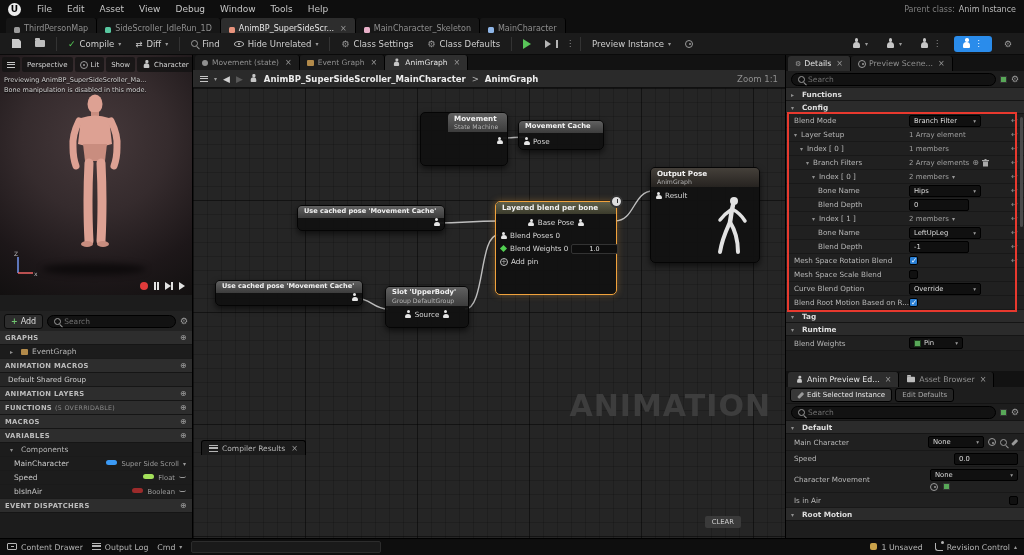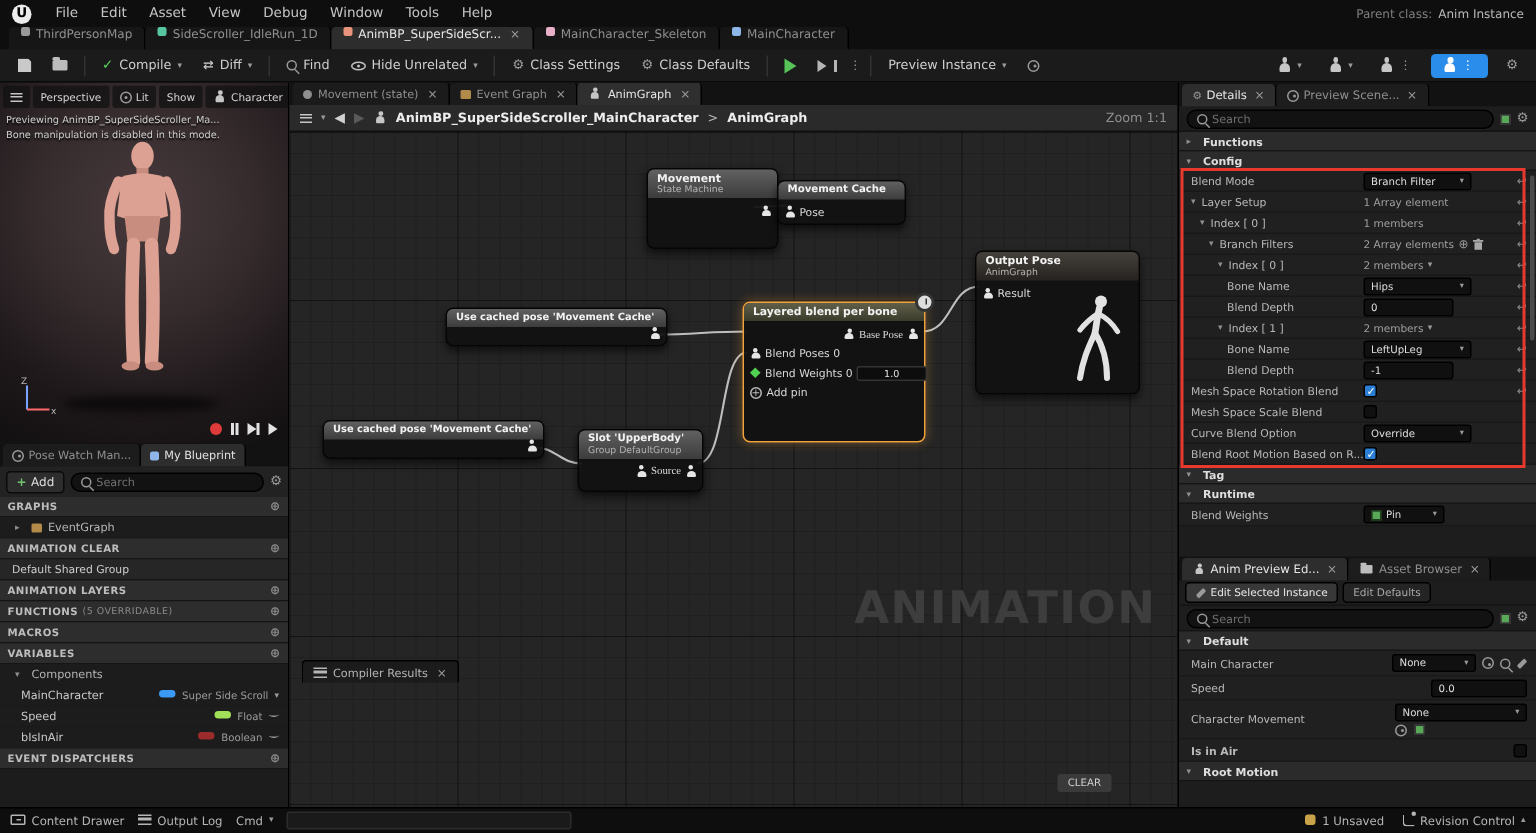--- a/index.html
+++ b/index.html
@@ -9,21 +9,21 @@
 
 
 .menubar{position:absolute;top:0;left:0;right:0;height:18px;background:#0e0e0e;display:flex;align-items:center;padding:0 8px;gap:1px;font-size:9px;color:#c6c6c6;z-index:20;}
 .ulogo{width:13px;height:13px;border-radius:50%;background:#ececec;color:#000;font-weight:bold;font-size:9px;line-height:13px;text-align:center;margin-right:8px;flex:0 0 auto;}
 .mi{padding:1px 7px;}
 .mb-right{margin-left:auto;font-size:8px;color:#7f7f7f;display:flex;gap:4px;align-items:center;}
 .mb-right b{color:#b9b9b9;font-weight:normal;}
 
 
 .doctabs{position:absolute;top:18px;left:0;right:0;height:15px;background:#0e0e0e;display:flex;align-items:flex-end;padding-left:6px;z-index:20;}
-.dtab{height:15px;display:flex;align-items:flex-start;gap:4px;padding:0 8px;background:#161616;border-right:1px solid #000;font-size:8px;color:#8f8f8f;border-radius:3px 3px 0 0;white-space:nowrap;}
+.dtab{height:15px;display:flex;align-items:flex-end;gap:4px;padding:0 8px;background:#161616;border-right:1px solid #000;font-size:8px;color:#8f8f8f;border-radius:3px 3px 0 0;white-space:nowrap;}
 .dtab.active{background:#2d2d2d;color:#e6e6e6;}
 .asseticon{width:6px;height:6px;border-radius:1.5px;flex:0 0 auto;}
 .ai1{background:#9a9a9a;}.ai2{background:#58c7a0;}.ai3{background:#e8937c;}.ai4{background:#e8b0c8;}.ai5{background:#8fb6e8;}
 .x{color:#9a9a9a;font-size:8px;margin-left:2px;}
 
 
 .toolbar{position:absolute;top:33px;left:0;right:0;height:22px;background:#1b1b1b;border-bottom:1px solid #0a0a0a;display:flex;align-items:center;gap:2px;padding:0 6px;font-size:8.5px;color:#cfcfcf;z-index:20;}
 .tbtn{display:flex;align-items:center;gap:4px;padding:3px 6px;border-radius:3px;white-space:nowrap;}
 .car{font-size:6px;color:#9a9a9a;}
 .tsep{width:1px;height:14px;background:#333;margin:0 3px;flex:0 0 auto;}
@@ -104,21 +104,21 @@
 .wires{position:absolute;inset:0;z-index:1;}
 .node{position:absolute;background:rgba(17,17,17,.94);border:1px solid #050505;border-radius:5px;box-shadow:0 3px 6px rgba(0,0,0,.6);font-size:7.2px;color:#d8d8d8;z-index:2;}
 .node.sel{border:1.5px solid #f0a23c;box-shadow:0 0 7px rgba(240,162,60,.35);}
 .nhead{padding:2px 6px;background:linear-gradient(#616161,#3c3c3c);border-radius:4px 4px 0 0;color:#f2f2f2;font-weight:bold;font-size:7.2px;line-height:1.15;white-space:nowrap;overflow:hidden;}
 .nhead.olive{background:linear-gradient(#5f5f49,#3b3b2c);}
 .nhead.darkh{background:linear-gradient(#45403a,#262320);}
 .nsub{font-weight:normal;font-size:6.2px;color:#b2b2b2;}
 .nbody{padding:2px 4px;}
 .prow{display:flex;align-items:center;gap:3px;height:13px;white-space:nowrap;}
 .prow.rt{justify-content:flex-end;}
-.prow.spread{justify-content:flex-end;font-family:Liberation Serif, serif;}
+.prow.spread{justify-content:center;}
 .pingrp{display:flex;align-items:center;gap:3px;}
 .ppin{width:7px;height:8px;flex:0 0 auto;position:relative;}
 .ppin::before{content:"";position:absolute;left:2px;top:0;width:3px;height:3px;border-radius:50%;background:#e6e6e6;}
 .ppin::after{content:"";position:absolute;left:.5px;top:3.5px;width:6px;height:4px;border-radius:3px 3px 1px 1px;background:#e6e6e6;}
 .dpin{width:5px;height:5px;background:#51d151;transform:rotate(45deg);flex:0 0 auto;margin:0 1px;}
 .wbox{background:#0d0d0d;border:1px solid #333;border-radius:2px;padding:0 17px;font-size:6.4px;color:#e2e2e2;}
 .addpin{width:8px;height:8px;border-radius:50%;border:1px solid #bbb;color:#bbb;font-size:7px;line-height:6px;text-align:center;flex:0 0 auto;}
 .watch{position:absolute;top:-7px;right:-7px;width:13px;height:13px;border-radius:50%;background:#dedede;border:2px solid #333;z-index:3;}
 .watch::after{content:"";position:absolute;left:4.5px;top:1.5px;width:1.5px;height:4.5px;background:#333;}
 .watermark{position:absolute;right:14px;top:300px;font-size:30px;font-weight:bold;color:#3d3d3d;letter-spacing:1px;z-index:0;}
@@ -346,30 +346,20 @@
             <i></i>
           </span>
         <span style="display:flex;align-items:center;">
             <span class="steptri2"></span>
             <span class="stepbar2"></span>
           </span>
         <span class="steptri2"></span>
       </div>
     </div>
 
-    <div class="lp-tabs">
-      <span class="ltab">
-          <span class="ret"></span>
-          <span>Pose Watch Man...</span>
-        </span>
-      <span class="ltab active">
-          <span class="asseticon ai5"></span>
-          <span>My Blueprint</span>
-        </span>
-    </div>
 
     <div class="lp-add">
       <span class="add-btn">
           <span class="plus">+</span>
           <span>Add</span>
         </span>
       <span class="searchbox">
           <span class="mag"></span>
           <input placeholder="Search" style="">
         </span>
@@ -380,21 +370,21 @@
       <div class="sect">
           <span>GRAPHS</span>
           <span class="plusr">⊕</span>
         </div>
       <div class="titem">
           <span class="exp">▸</span>
           <span class="gicon"></span>
           <span>EventGraph</span>
         </div>
       <div class="sect">
-          <span>ANIMATION CLEAR</span>
+          <span>ANIMATION MACROS</span>
           <span class="plusr">⊕</span>
         </div>
       <div class="subsect">
           <span>Default Shared Group</span>
         </div>
       <div class="sect">
           <span>ANIMATION LAYERS</span>
           <span class="plusr">⊕</span>
         </div>
       <div class="sect">
@@ -481,21 +471,21 @@
       <svg class="wires" width="592" height="450" viewBox="0 0 592 450">
         <g stroke="#cfcfcf" stroke-width="1.4" fill="none" opacity=".9">
           <path d="M310,50 C320,50 322,49 332,49"></path>
           <path d="M244,135 C272,135 277,133 305,133"></path>
           <path d="M162,210 C178,210 180,221 195,221"></path>
           <path d="M272,221 C292,221 286,147 305,147"></path>
           <path d="M422,133 C442,133 440,103 460,103"></path>
         </g>
       </svg>
 
-      <div class="node" style="left:238px;top:24px;width:88px;height:54px;">
+      <div class="node" style="left:227px;top:24px;width:88px;height:54px;padding-left:27px;">
         <div class="nhead"><span>Movement</span><div class="nsub">State Machine</div></div>
         <div class="nbody">
             <div class="prow rt">
               <span class="ppin"></span>
             </div>
           </div>
       </div>
 
       <div class="node" style="left:325px;top:32px;width:86px;height:30px;">
         <div class="nhead" style="font-size:6.8px;"><span>Movement Cache</span></div>
@@ -832,21 +822,21 @@
         <span class="dd" style="width:88px;">
             <span>None</span>
             <span class="car">▾</span>
           </span>
         <span style="display:flex;gap:5px;align-items:center;">
             <span class="ret"></span>
             <span class="gridic" style="background-color:#5a5a5a;border-color:#333;"></span>
           </span>
       </span>
     </div>
-    <div class="drow2" style="height:15px;font-weight:bold;">
+    <div class="drow2" style="height:15px;">
       <span class="lbl2">Is in Air</span>
       <span class="cb" data-checked="false"></span>
     </div>
     <div class="hdr">
         <span class="exp">▾</span>
         <span>Root Motion</span>
       </div>
   </div>
 
   <div class="statusbar">

